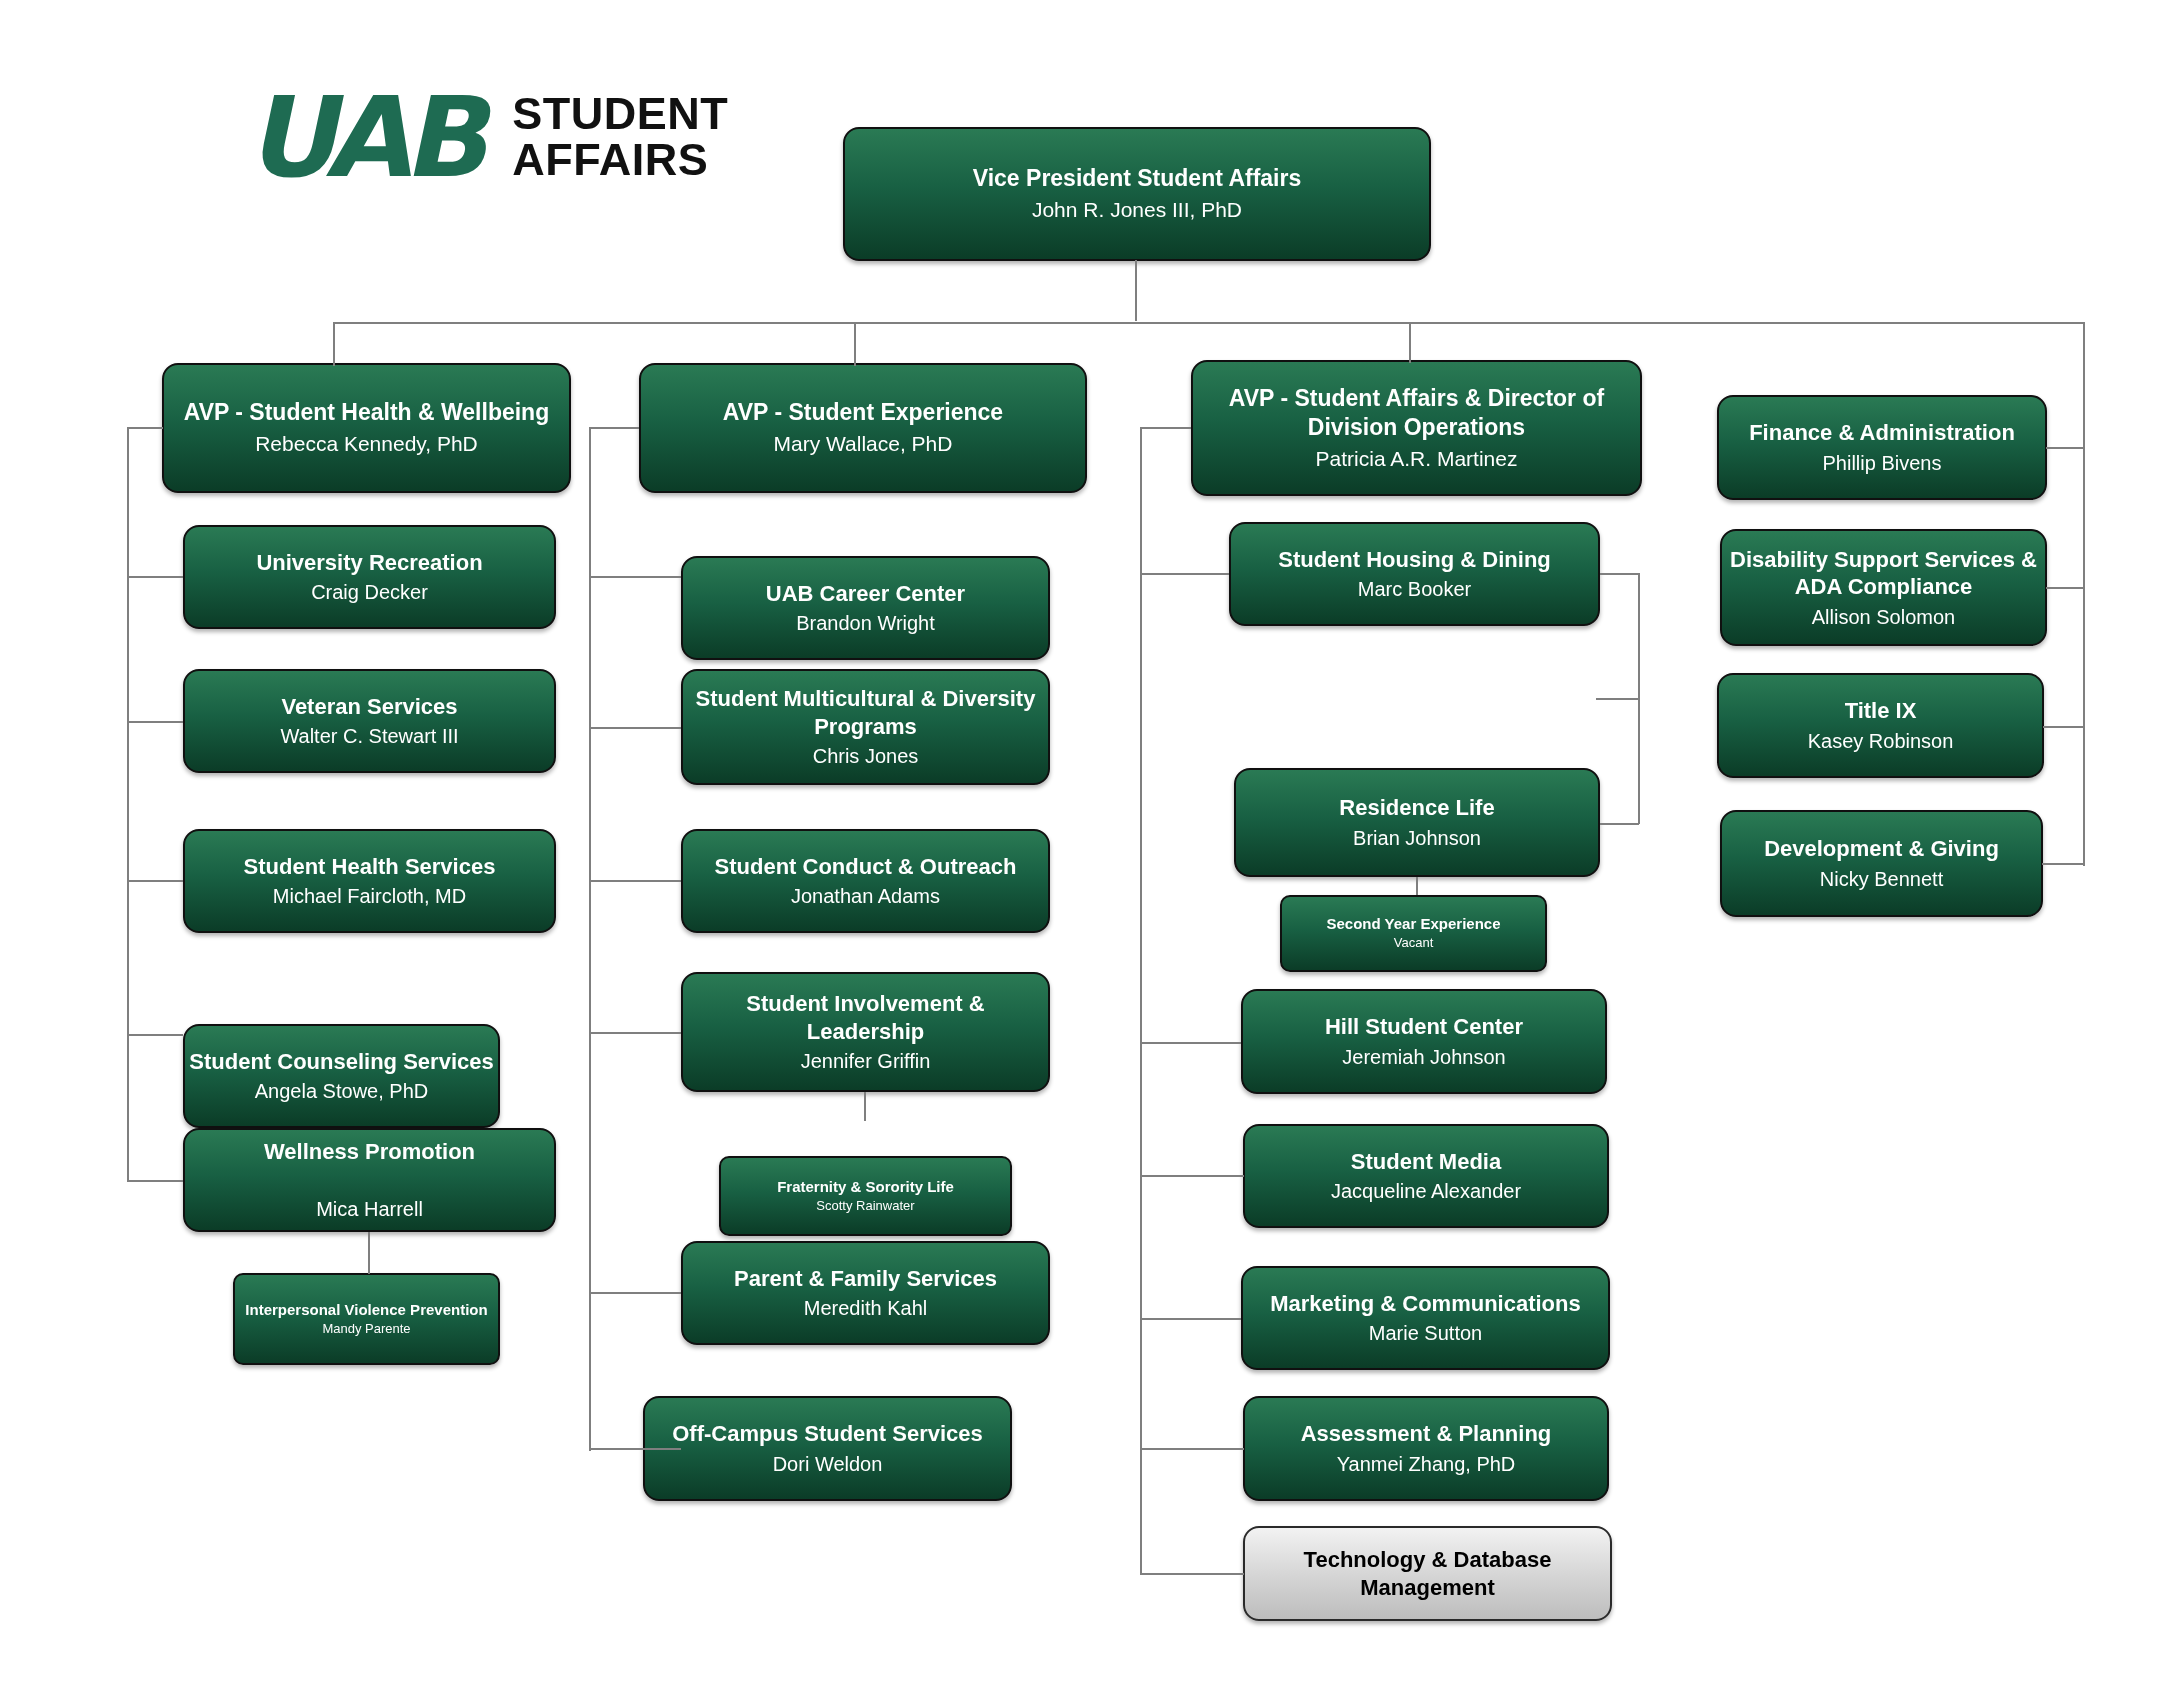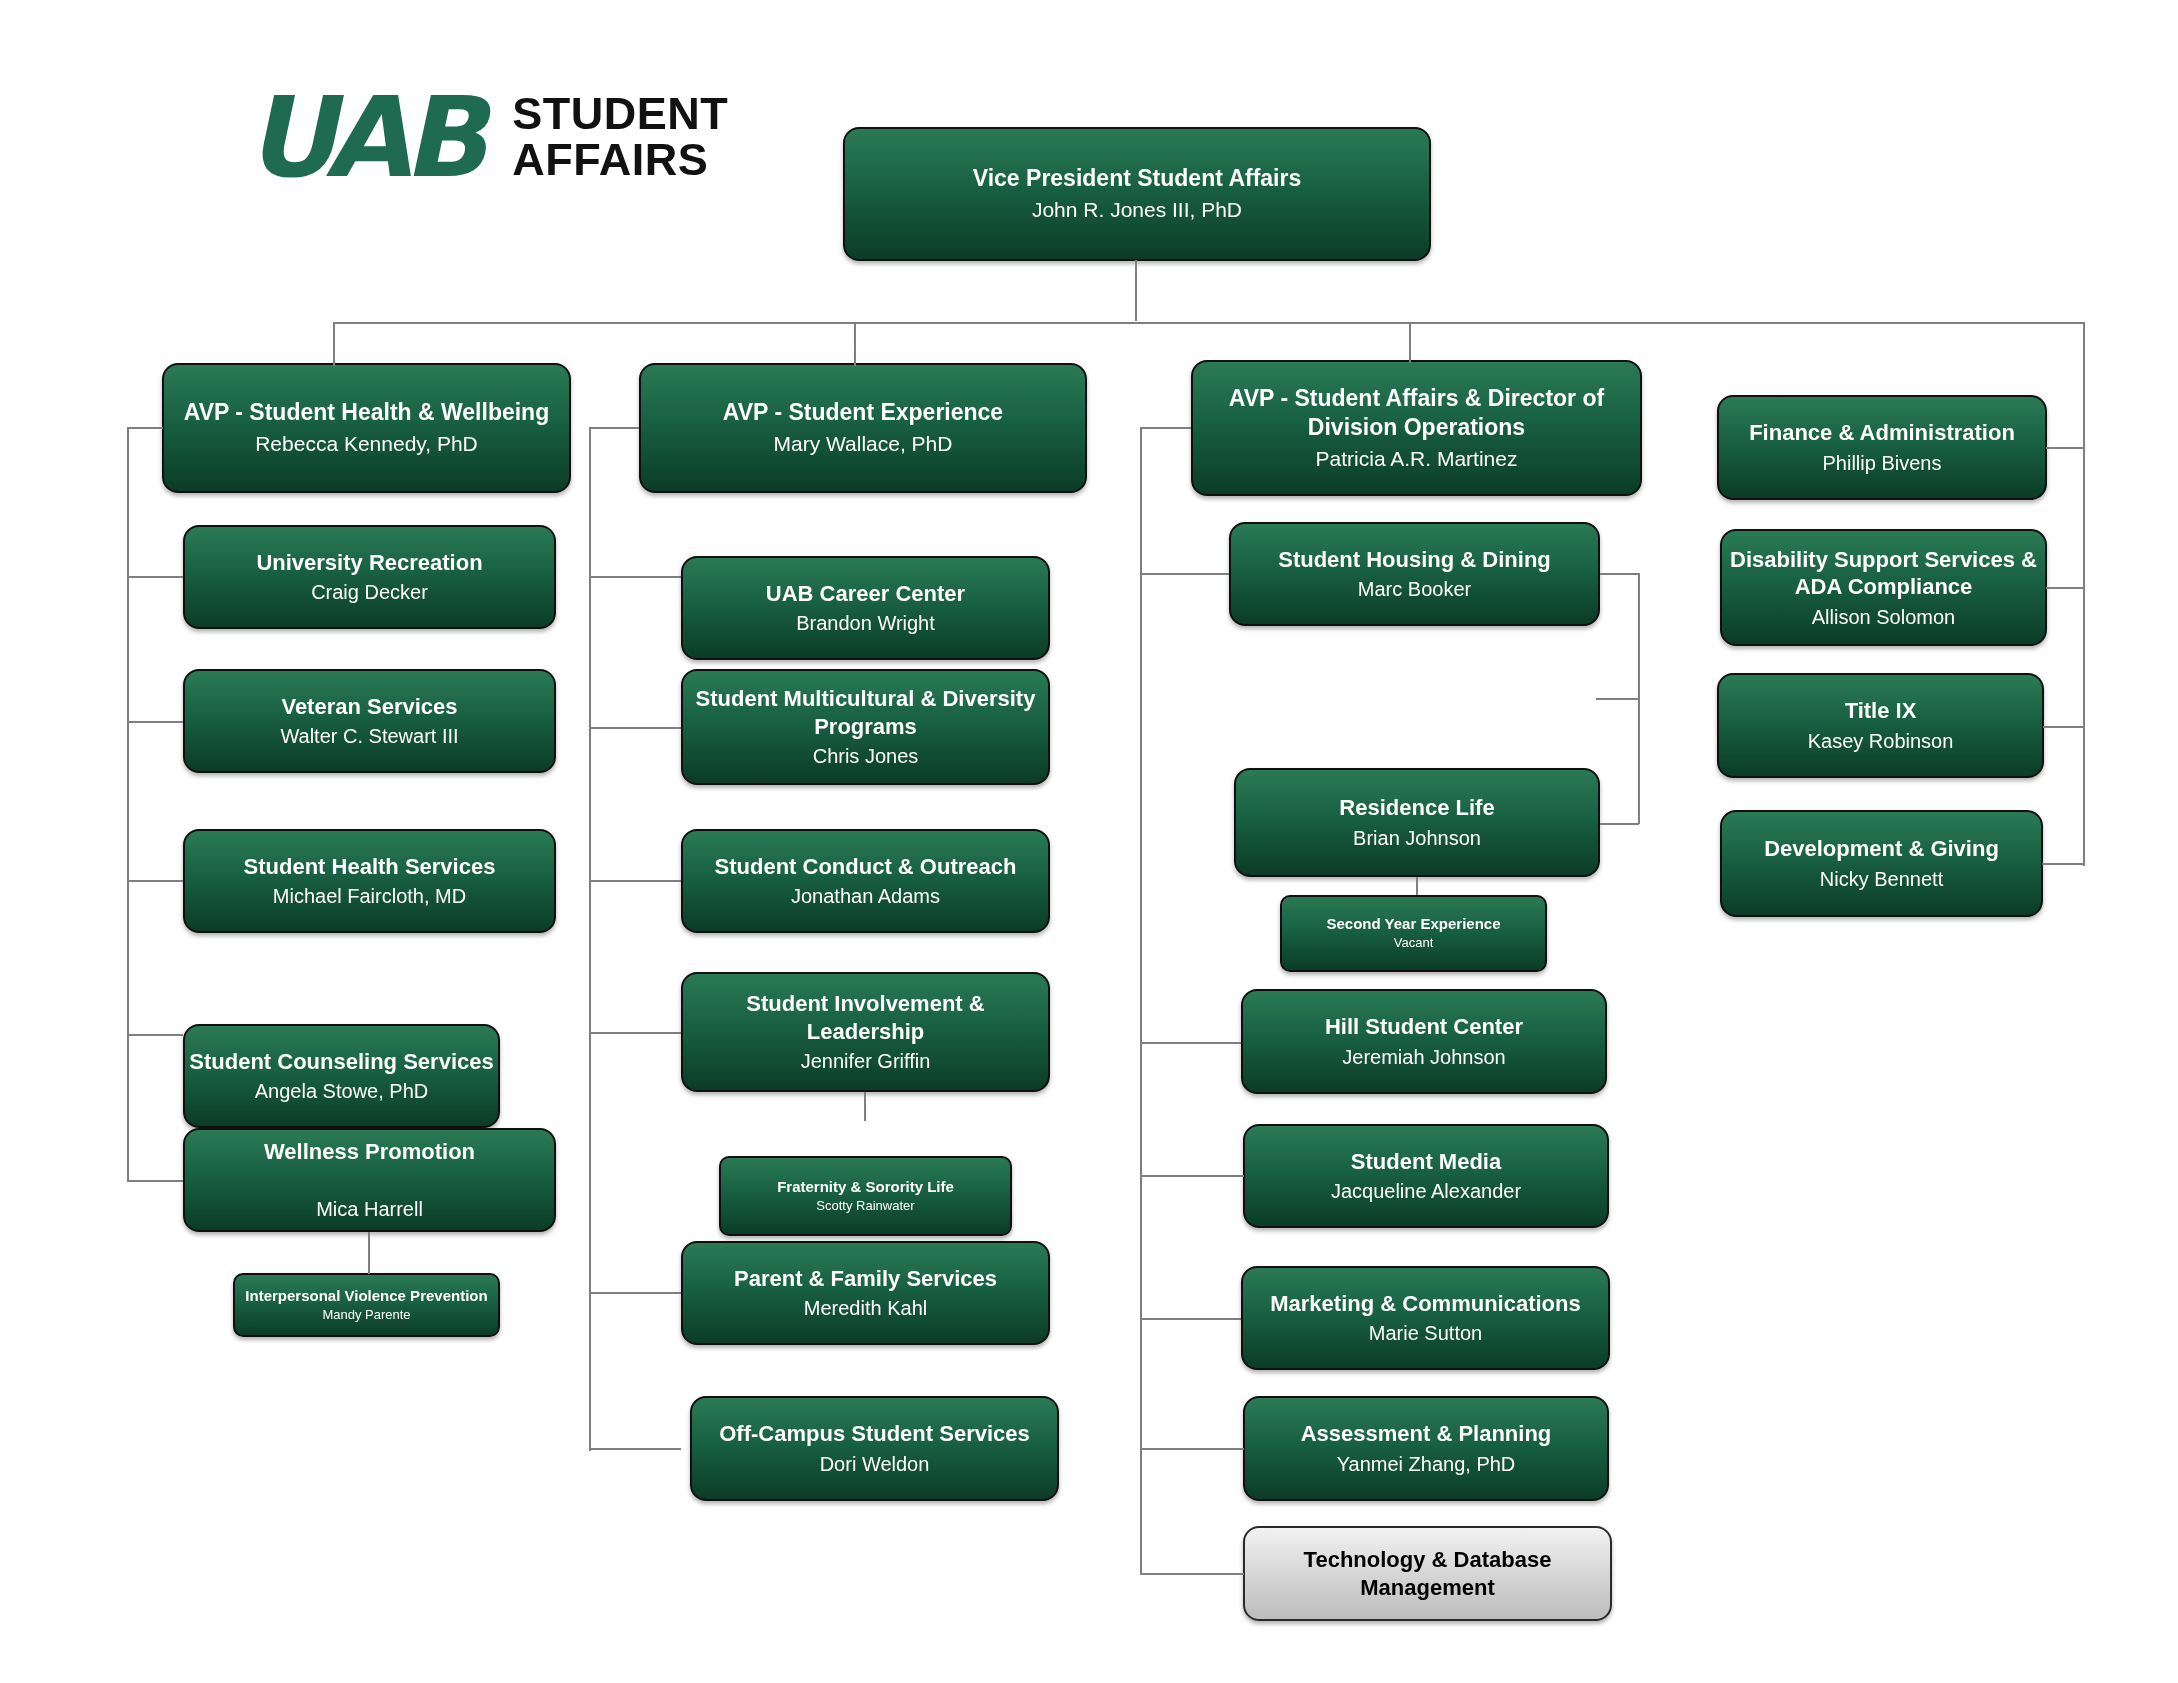--- a/index.html
+++ b/index.html
@@ -82,21 +82,21 @@
     <div class="n">Michael Faircloth, MD</div>
   </div>
   <div class="node" style="left:183px;top:982px;width:317px;height:104px;margin-top:42px;">
     <div class="t">Student Counseling Services</div>
     <div class="n">Angela Stowe, PhD</div>
   </div>
   <div class="node" style="left:183px;top:1128px;width:373px;height:104px;gap:28px;">
     <div class="t">Wellness Promotion</div>
     <div class="n">Mica Harrell</div>
   </div>
-  <div class="node small" style="left:233px;top:1273px;width:267px;height:64px;">
+  <div class="node small" style="left:233px;top:1273px;width:267px;height:92px;">
     <div class="t">Interpersonal Violence Prevention</div>
     <div class="n">Mandy Parente</div>
   </div>
 
   <div class="node big" style="left:639px;top:363px;width:448px;height:130px;">
     <div class="t">AVP - Student Experience</div>
     <div class="n">Mary Wallace, PhD</div>
   </div>
   <div class="node" style="left:681px;top:525px;width:369px;height:104px;margin-top:31px;">
     <div class="t">UAB Career Center</div>
@@ -115,21 +115,21 @@
     <div class="n">Jennifer Griffin</div>
   </div>
   <div class="node small" style="left:719px;top:1156px;width:293px;height:80px;align-items:center;">
     <div class="t">Fraternity &amp; Sorority Life</div>
     <div class="n">Scotty Rainwater</div>
   </div>
   <div class="node" style="left:681px;top:1241px;width:369px;height:104px;">
     <div class="t">Parent &amp; Family Services</div>
     <div class="n">Meredith Kahl</div>
   </div>
-  <div class="node" style="left:690px;top:1396px;width:369px;height:105px;">
+  <div class="node" style="left:643px;top:1396px;width:369px;height:105px;">
     <div class="t">Off-Campus Student Services</div>
     <div class="n">Dori Weldon</div>
   </div>
 
   <div class="node big" style="left:1191px;top:360px;width:451px;height:136px;">
     <div class="t">AVP - Student Affairs &amp; Director of Division Operations</div>
     <div class="n">Patricia A.R. Martinez</div>
   </div>
   <div class="node" style="left:1229px;top:522px;width:371px;height:104px;">
     <div class="t">Student Housing &amp; Dining</div>

